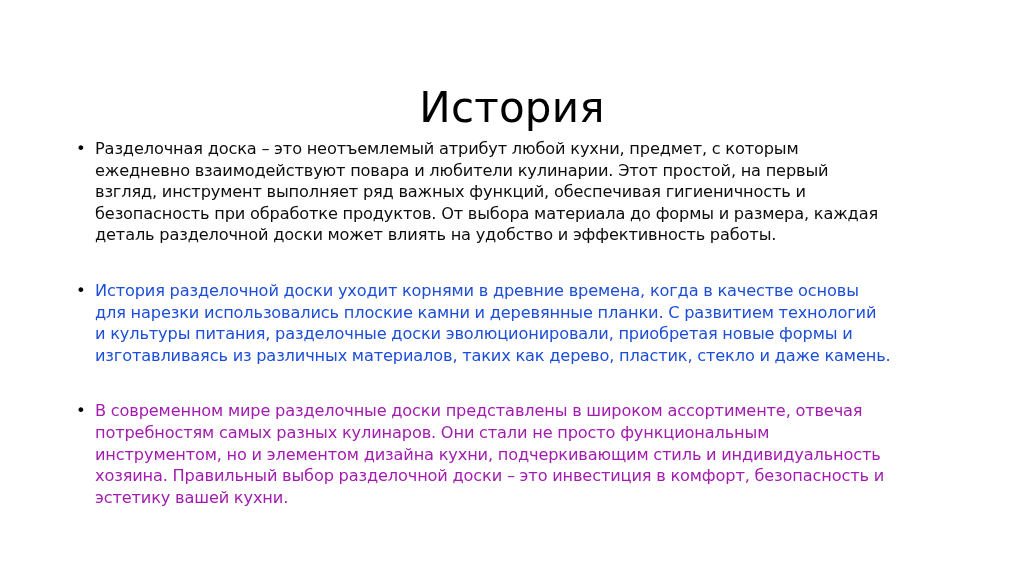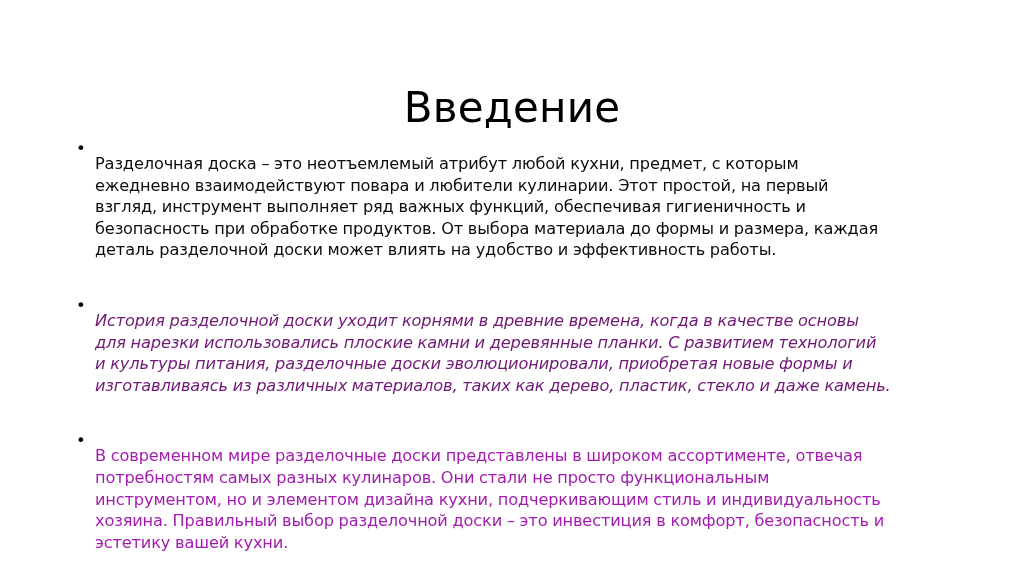--- a/index.html
+++ b/index.html
@@ -71,49 +71,48 @@
   .bullet-text {
     flex: 1 1 auto;
     font-family: "DejaVu Sans", "Liberation Sans", sans-serif;
     font-size: 16.2px;
     line-height: 21.6px;
     color: #0d0d0d;
     text-align: left;
     white-space: pre-line;
     letter-spacing: -0.15px;
     word-spacing: -0.2px;
-    margin-top: 15px;
   }
 
   
   .p1 .bullet-text { width: 862px; }
   .p2 .bullet-text { width: 872px; }
   .p3 .bullet-text { width: 866px; }
 </style>
 </head>
 <body style="background: rgb(255, 255, 255);">
 
 <div class="slide" style="background: rgb(255, 255, 255);">
 
-  <h1 class="slide-title">Введение</h1>
+  <h1 class="slide-title">История</h1>
 
   <div class="body-block">
 
     <div class="bullet-item p1">
       <span class="bullet-marker">•</span>
       <span class="bullet-text" style="color: rgb(13, 13, 13);">Разделочная доска – это неотъемлемый атрибут любой кухни, предмет, с которым
 ежедневно взаимодействуют повара и любители кулинарии. Этот простой, на первый
 взгляд, инструмент выполняет ряд важных функций, обеспечивая гигиеничность и
 безопасность при обработке продуктов. От выбора материала до формы и размера, каждая
 деталь разделочной доски может влиять на удобство и эффективность работы.</span>
     </div>
 
     <div class="bullet-item p2">
       <span class="bullet-marker">•</span>
-      <span class="bullet-text" style="color: #701a75; font-style: italic;">История разделочной доски уходит корнями в древние времена, когда в качестве основы
+      <span class="bullet-text" style="color: #1d4ed8;">История разделочной доски уходит корнями в древние времена, когда в качестве основы
 для нарезки использовались плоские камни и деревянные планки. С развитием технологий
 и культуры питания, разделочные доски эволюционировали, приобретая новые формы и
 изготавливаясь из различных материалов, таких как дерево, пластик, стекло и даже камень.</span>
     </div>
 
     <div class="bullet-item p3">
       <span class="bullet-marker">•</span>
       <span class="bullet-text" style="color: #a21caf;">В современном мире разделочные доски представлены в широком ассортименте, отвечая
 потребностям самых разных кулинаров. Они стали не просто функциональным
 инструментом, но и элементом дизайна кухни, подчеркивающим стиль и индивидуальность

